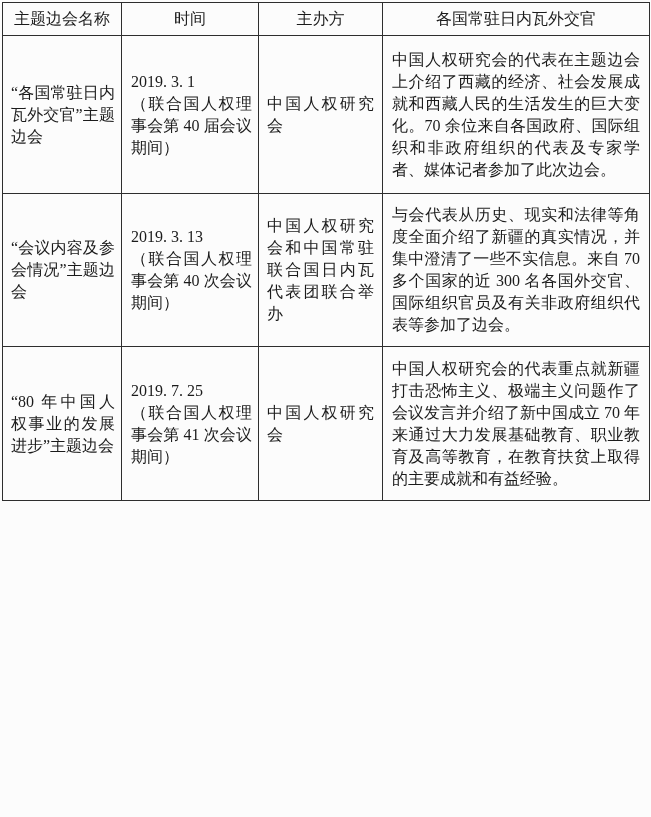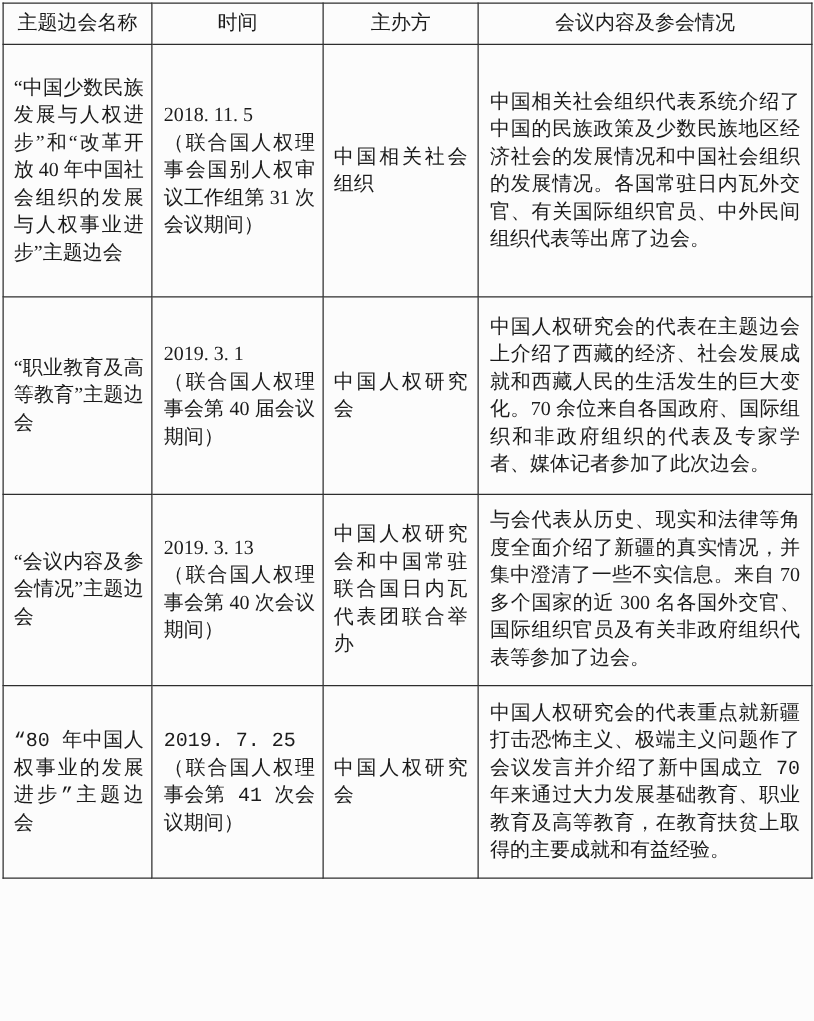--- a/index.html
+++ b/index.html
@@ -61,53 +61,44 @@
     text-align: justify;
     padding: 8px 9px;
   }
   td.td-time .date {
     display: block;
   }
   tr.r1 td { height: 202px; }
   tr.r2 td { height: 158px; }
   tr.r3 td { height: 110px; }
   tr.r4 td { height: 153px; }
-  tr.r5 td { height: 154px; font-family: Liberation Mono, monospace; }
+  tr.r5 td { height: 154px; }
 </style>
 </head>
 <body>
 
 <div class="page">
   <table class="side-meetings">
     <colgroup>
       <col class="c-name">
       <col class="c-time">
       <col class="c-host">
       <col class="c-content">
     </colgroup>
     <thead>
       <tr>
         <th>主题边会名称</th>
         <th>时间</th>
         <th>主办方</th>
-        <th>会议内容及参会情况</th>
+        <th>各国常驻日内瓦外交官</th>
       </tr>
     </thead>
     <tbody>
-      <tr class="r1">
-        <td class="td-name">“中国少数民族发展与人权进步”和“改革开放 40 年中国社会组织的发展与人权事业进步”主题边会</td>
-        <td class="td-time">
-          <span class="date">2018. 11. 5</span>
-          <span class="session">（联合国人权理事会国别人权审议工作组第 31 次会议期间）</span>
-        </td>
-        <td class="td-host">中国相关社会组织</td>
-        <td class="td-content">中国相关社会组织代表系统介绍了中国的民族政策及少数民族地区经济社会的发展情况和中国社会组织的发展情况。各国常驻日内瓦外交官、有关国际组织官员、中外民间组织代表等出席了边会。</td>
-      </tr>
       <tr class="r2">
-        <td class="td-name">“职业教育及高等教育”主题边会</td>
+        <td class="td-name">“各国常驻日内瓦外交官”主题边会</td>
         <td class="td-time">
           <span class="date">2019. 3. 1</span>
           <span class="session">（联合国人权理事会第 40 届会议期间）</span>
         </td>
         <td class="td-host">中国人权研究会</td>
         <td class="td-content">中国人权研究会的代表在主题边会上介绍了西藏的经济、社会发展成就和西藏人民的生活发生的巨大变化。70 余位来自各国政府、国际组织和非政府组织的代表及专家学者、媒体记者参加了此次边会。</td>
       </tr>
       <tr class="r4">
         <td class="td-name">“会议内容及参会情况”主题边会</td>
         <td class="td-time">

